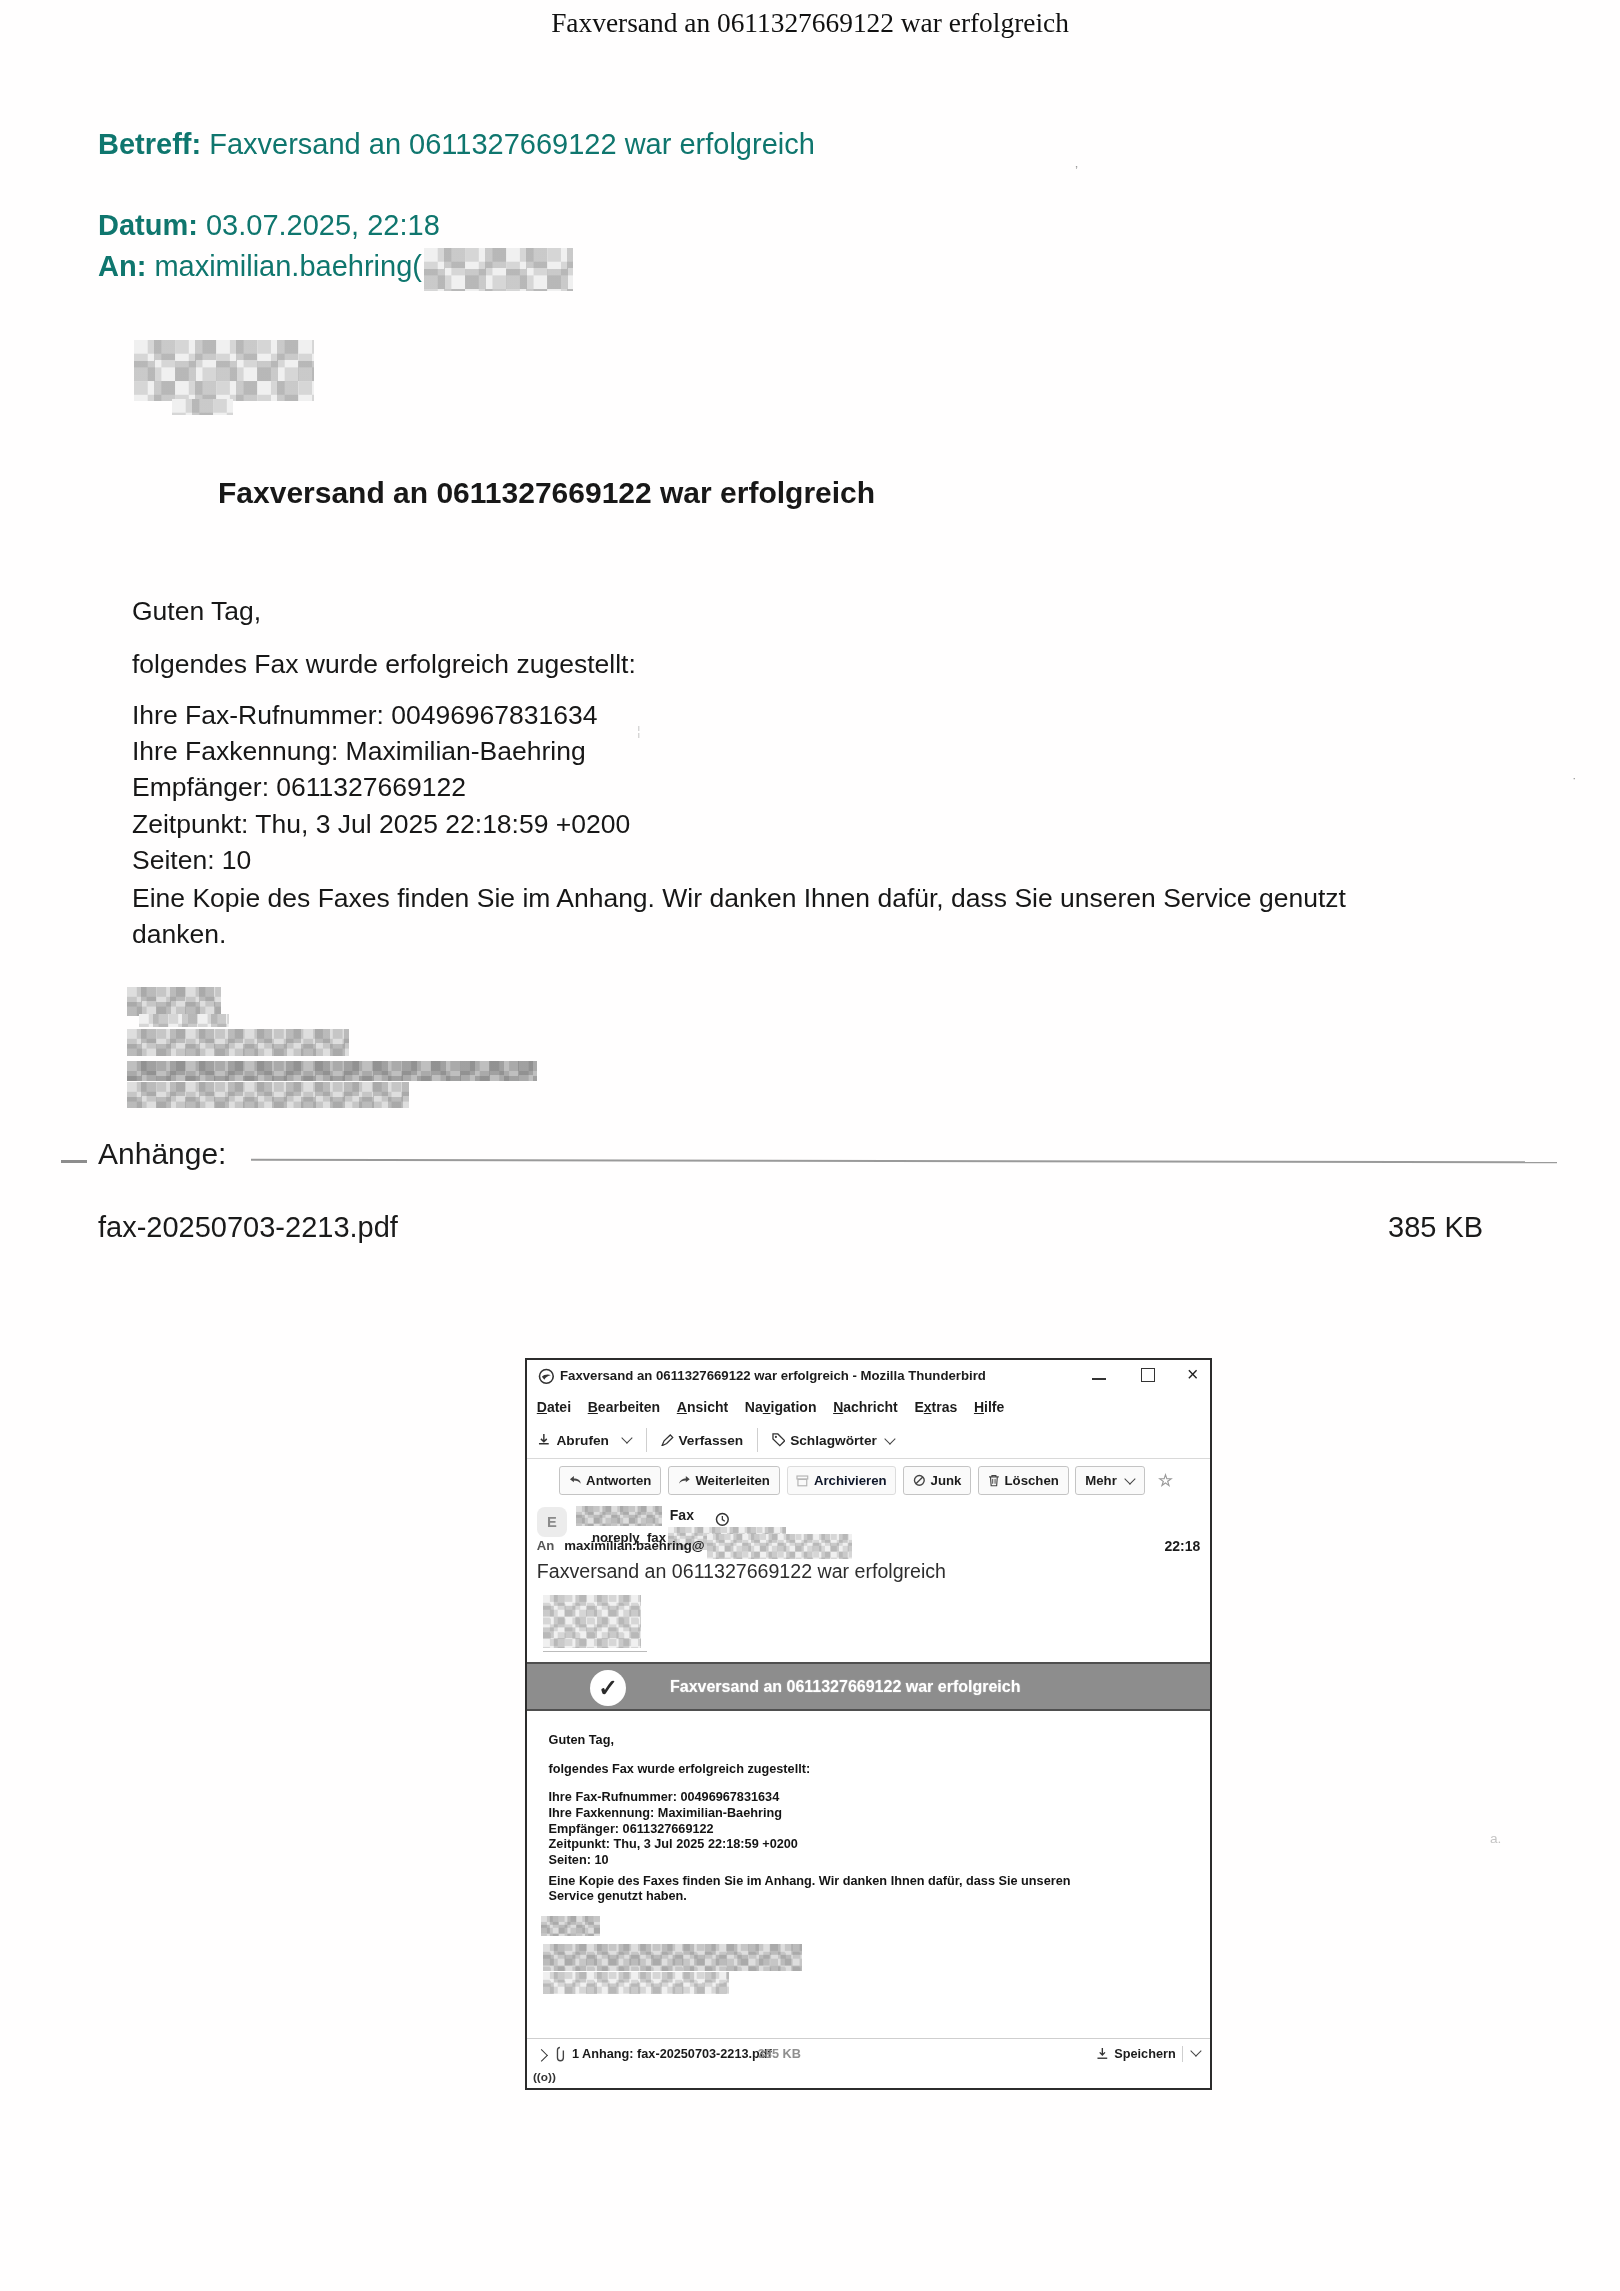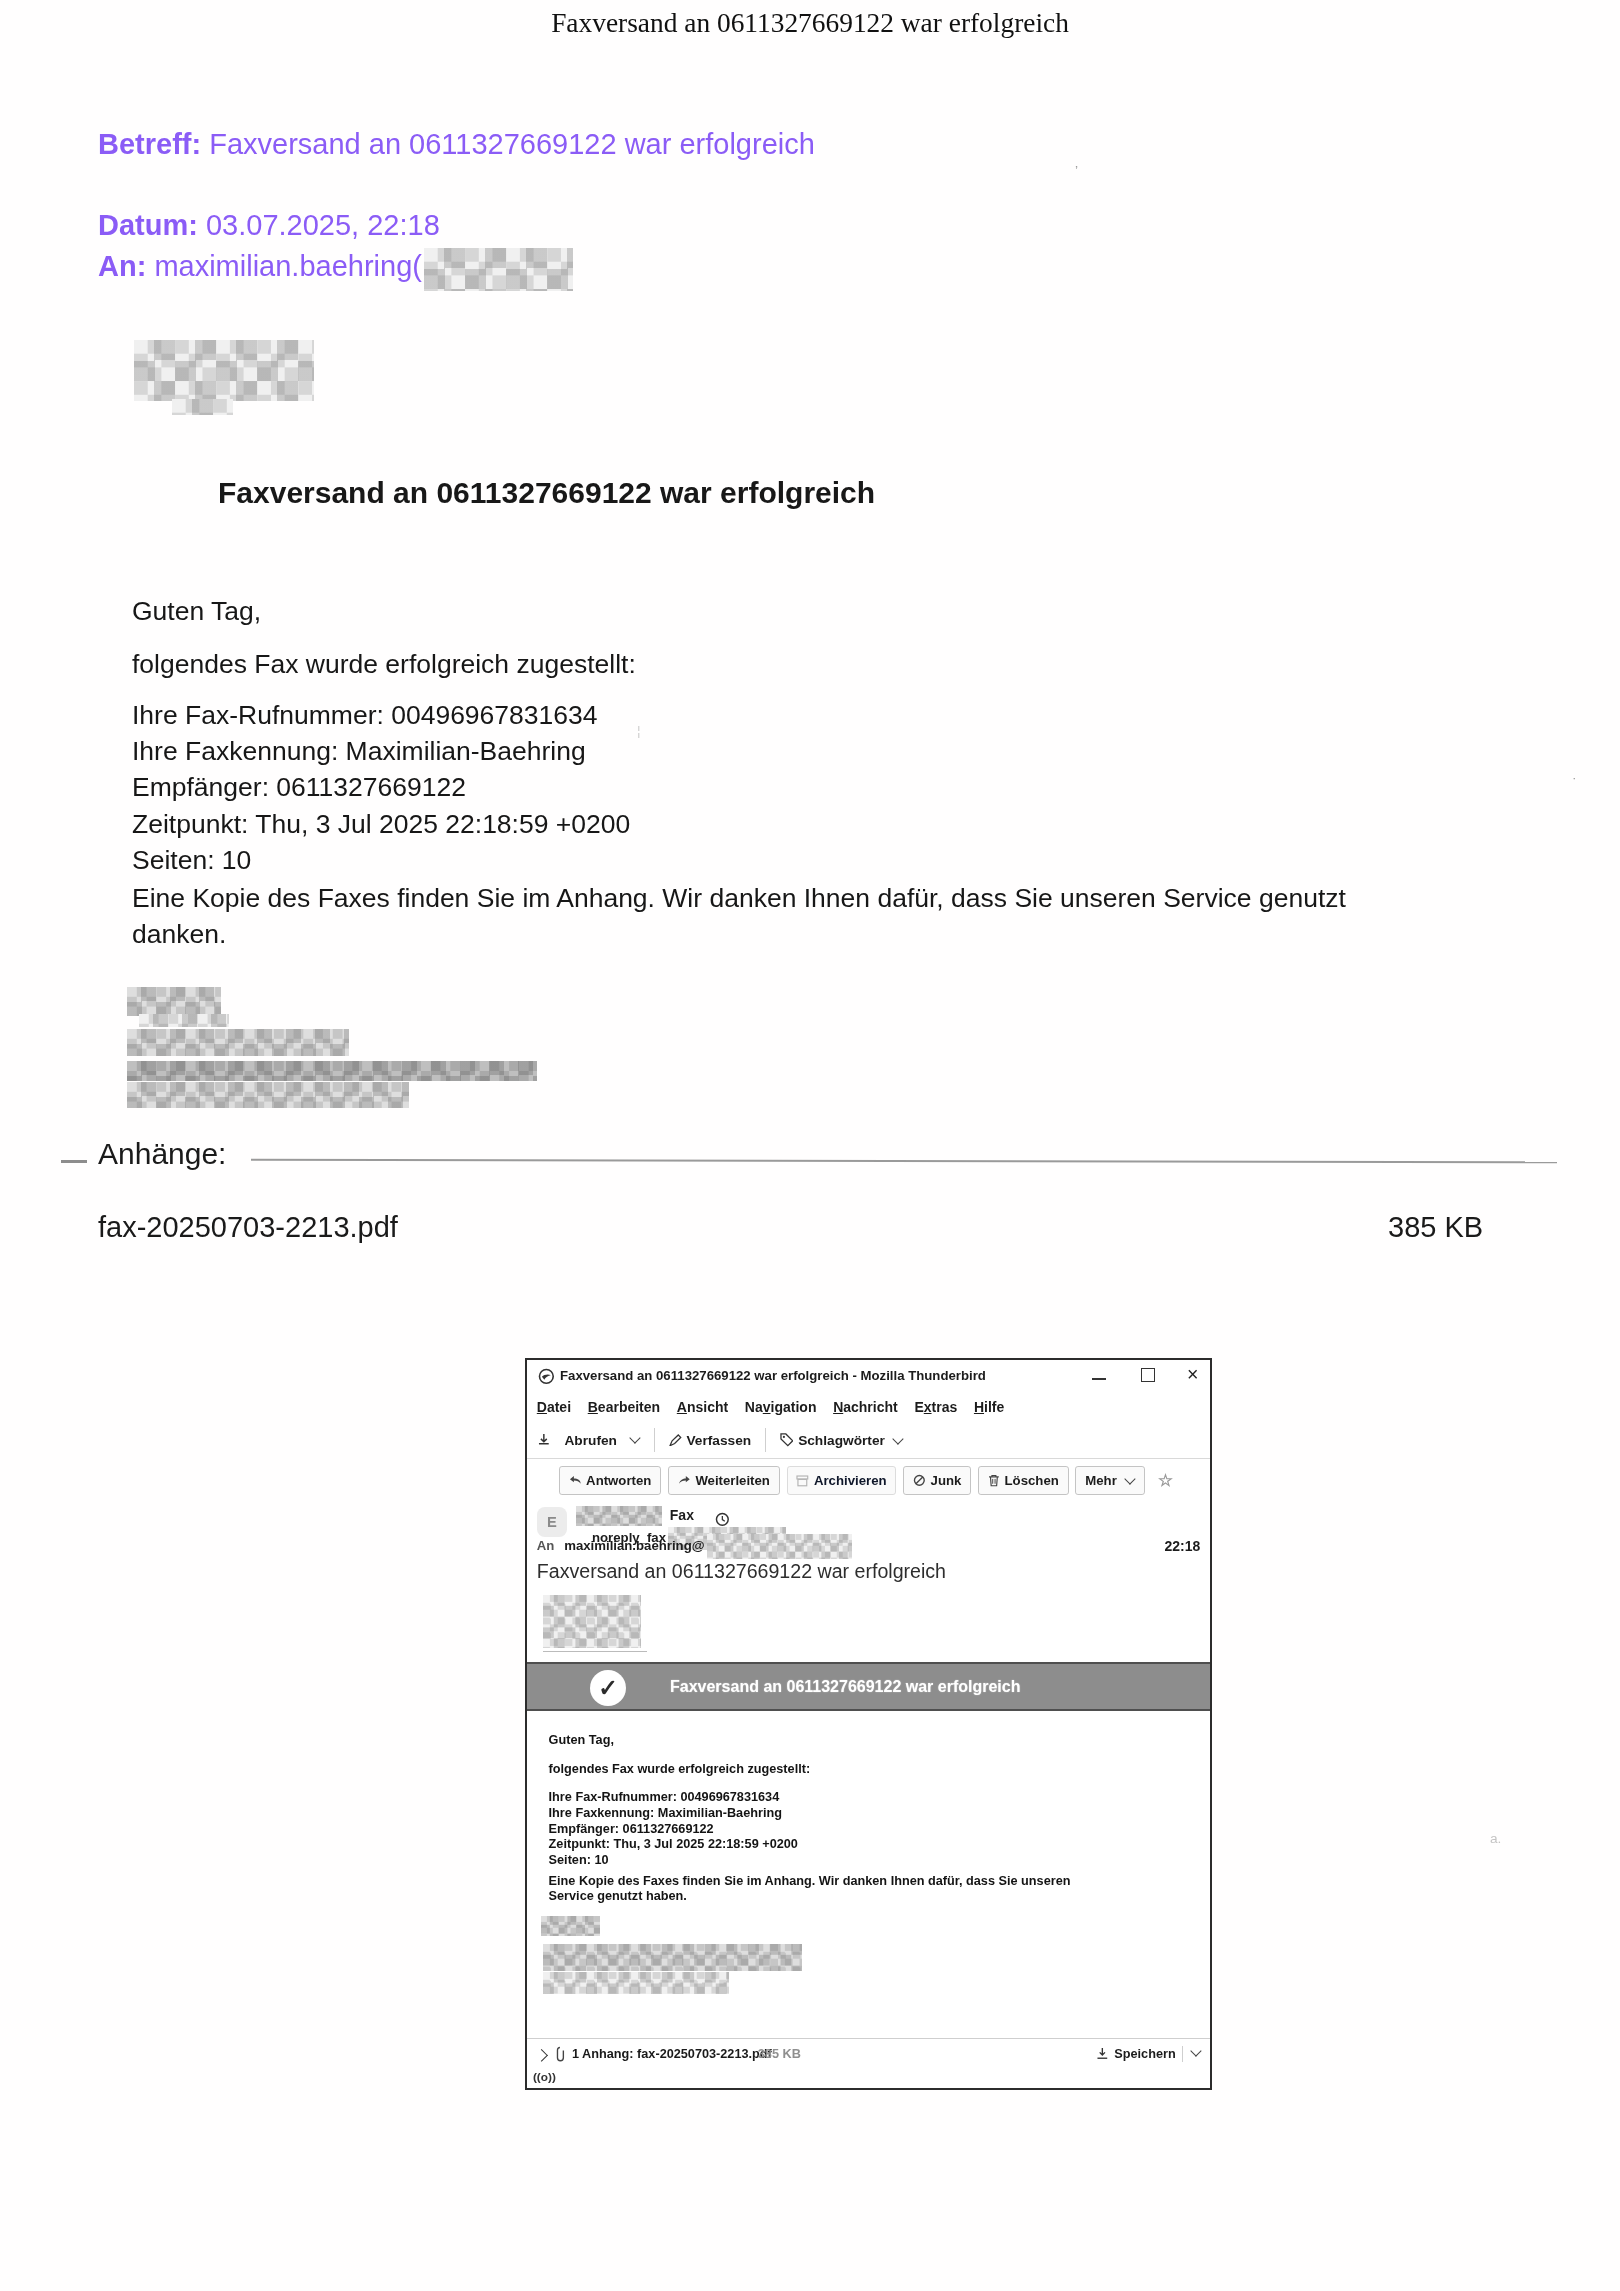--- a/index.html
+++ b/index.html
@@ -2,21 +2,21 @@
 <html style="--banner_bg: #8d8d8d; --banner_text: #ffffff;"><head>
 <meta charset="utf-8">
 <style>
   html,body{margin:0;padding:0;background:#ffffff;}
   .page{position:relative;width:1620px;height:2292px;background:#fffefe;overflow:hidden;
         font-family:"Liberation Sans",sans-serif;color:#161616;}
   .abs{position:absolute;}
 
   
   .print-header{font-family:"Liberation Serif",serif;font-size:27.4px;color:#111;white-space:nowrap;}
-  .hline{font-size:29px;white-space:nowrap;color:#8b5cf6;}
+  .hline{font-size:29px;white-space:nowrap;color:#0f766e;}
   .hline b{font-weight:700;}
   .big-title{font-size:30px;font-weight:700;white-space:nowrap;color:#181818;}
   .body-t{font-size:26.5px;color:#171717;white-space:nowrap;}
   .att-label{font-size:30px;color:#1a1a1a;}
   .att-file{font-size:29px;color:#1a1a1a;}
   .rule{height:2px;background:#9a9a9a;transform:rotate(0.12deg);}
   .dash{height:2.9px;background:#8d8d8d;}
 
   
   .mosaic{background-image:
@@ -148,21 +148,21 @@
       <span><span></span><span class="u">D</span><span>atei</span></span>
       <span><span></span><span class="u">B</span><span>earbeiten</span></span>
       <span><span></span><span class="u">A</span><span>nsicht</span></span>
       <span><span>Na</span><span class="u">v</span><span>igation</span></span>
       <span><span></span><span class="u">N</span><span>achricht</span></span>
       <span><span>E</span><span class="u">x</span><span>tras</span></span>
       <span><span></span><span class="u">H</span><span>ilfe</span></span>
     </div>
 
     <div class="toolbar">
-      <span style="display:flex;align-items:center;gap:14px;justify-content:center;">
+      <span style="display:flex;align-items:center;gap:6px;justify-content:center;">
         <span>
             <svg width="13.7" height="13.7" viewBox="0 0 14 14">
               <path d="M7 1v8M4 6l3 3 3-3" fill="none" stroke="#333" stroke-width="1.5"></path>
               <path d="M2 11h10" stroke="#333" stroke-width="1.5"></path>
             </svg>
           </span>
         <span>Abrufen</span>
       </span>
       <span><span class="chev"></span></span>
       <span class="tsep"></span>

